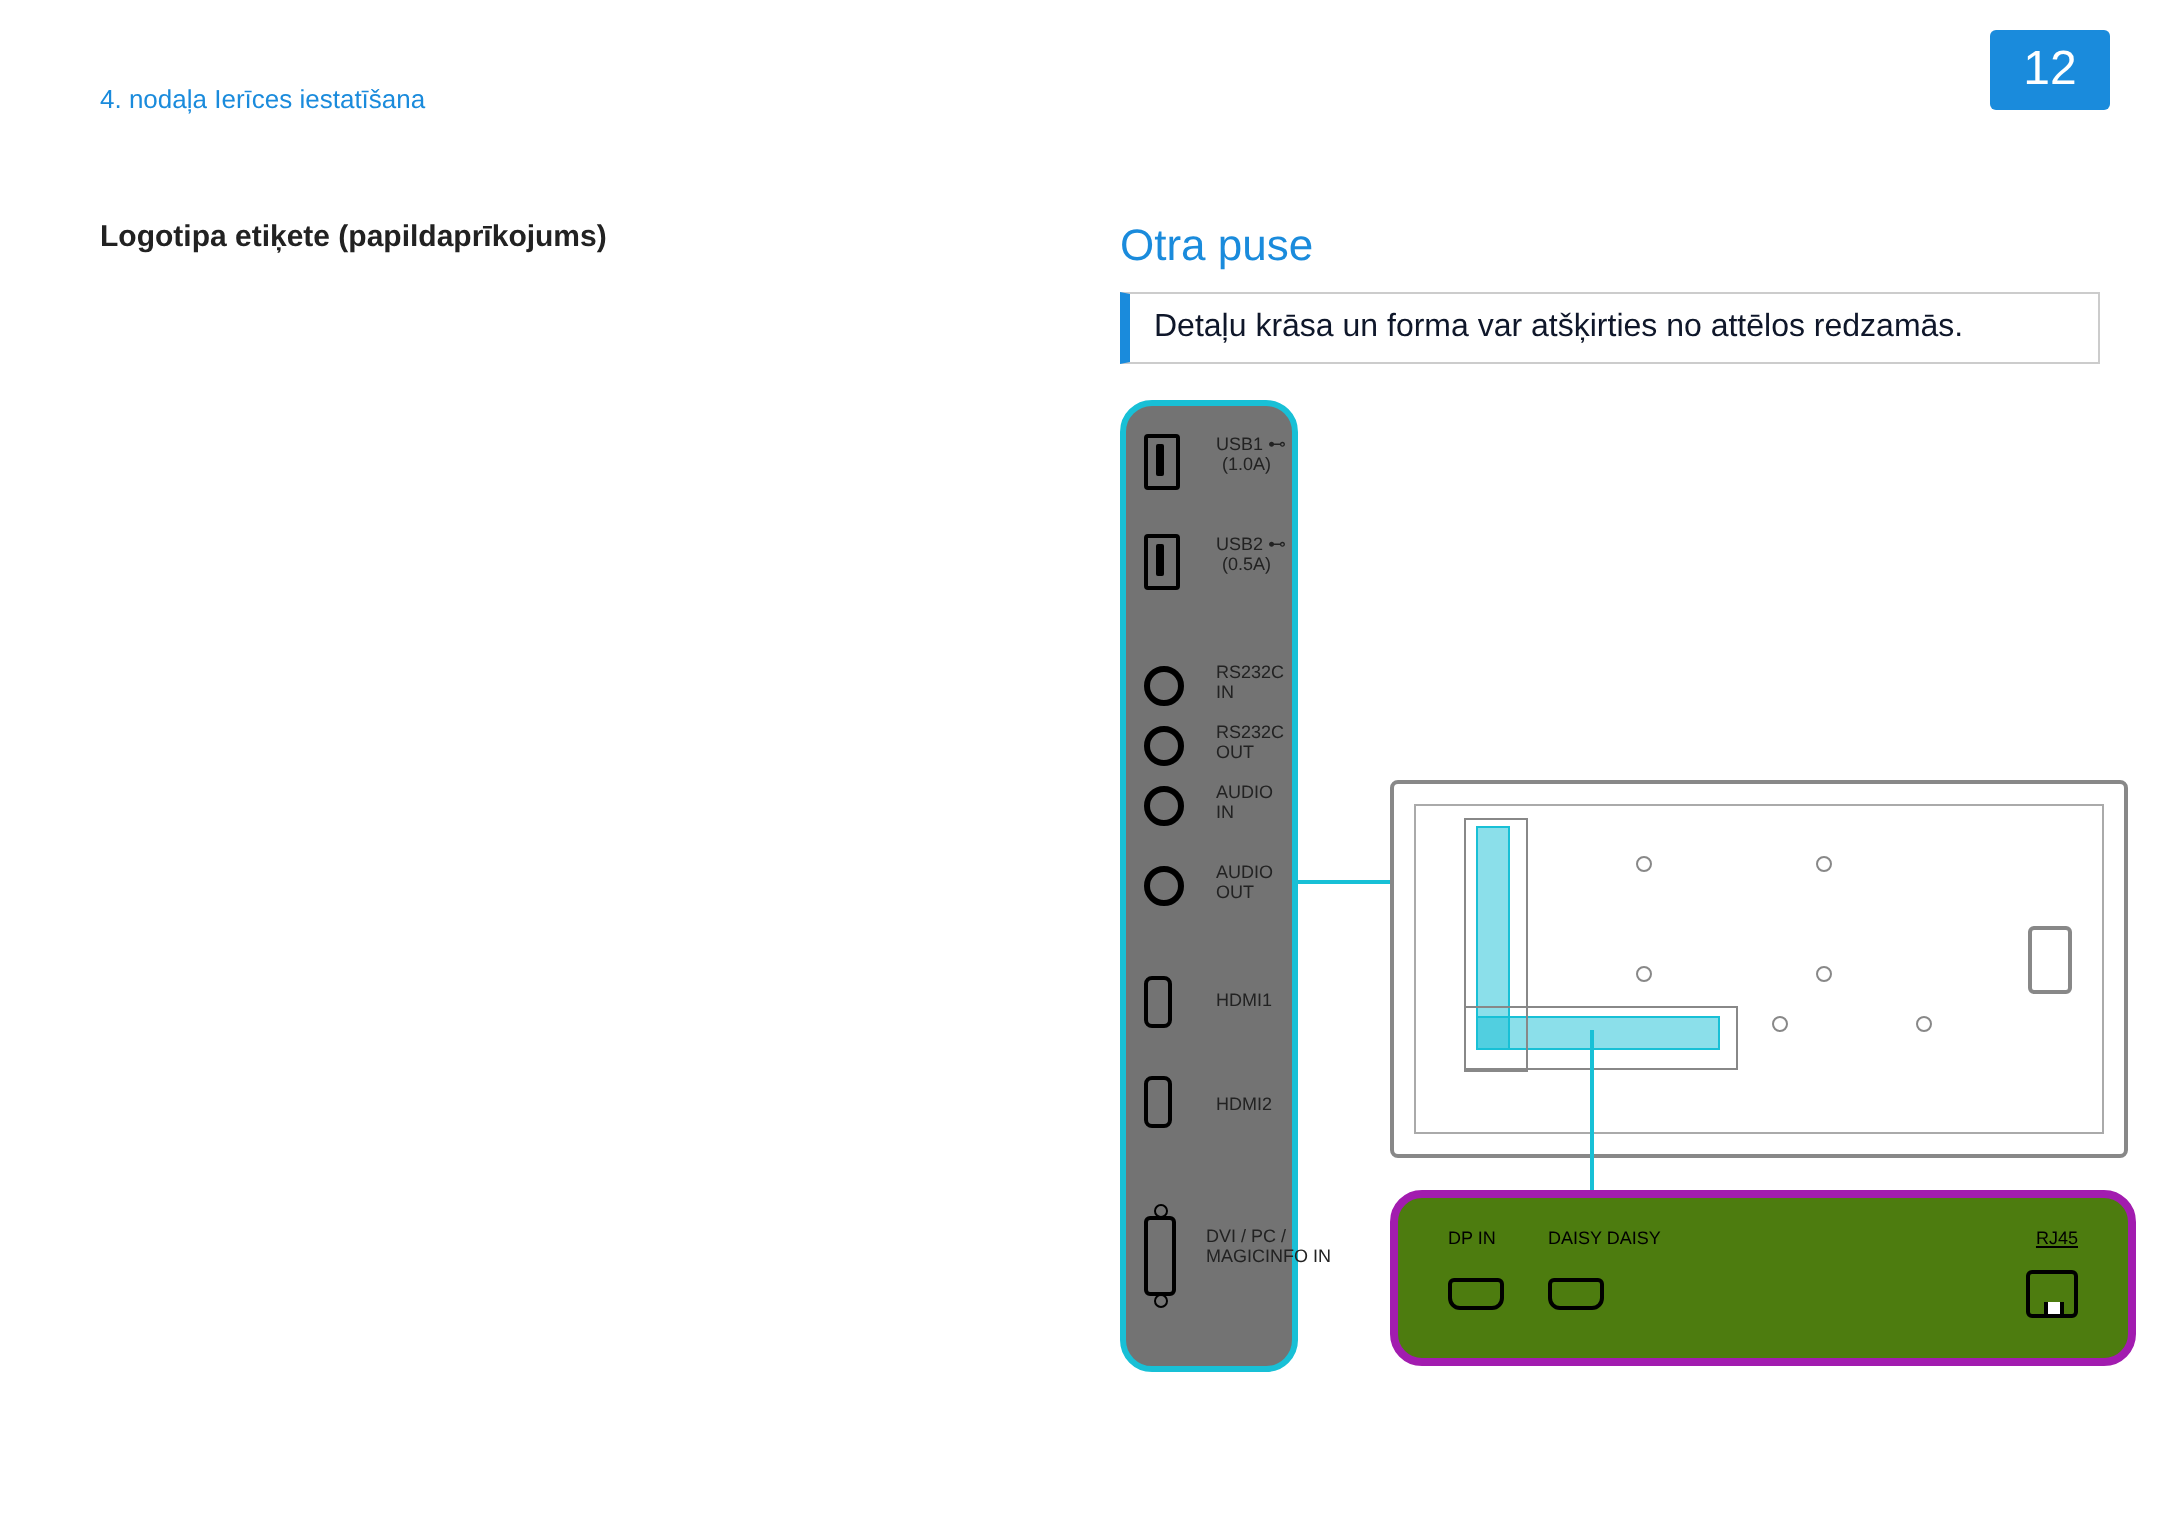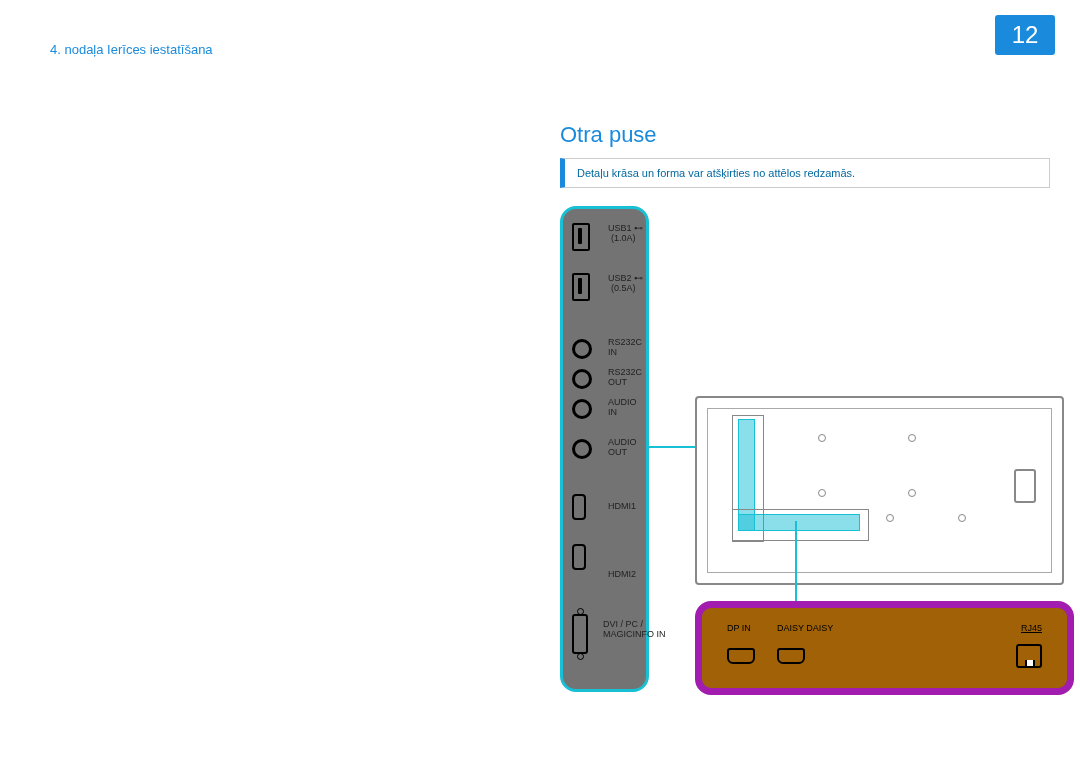--- a/index.html
+++ b/index.html
@@ -54,34 +54,33 @@
   .left-col p {
     margin: 0;
     font-size: 12px;
     color: #444;
   }
   .right-col {
     position: absolute;
     top: 110px;
     left: 560px;
     width: 490px;
-    margin-top: 12px;
   }
   .right-col h2 {
     margin: 0 0 10px 0;
     color: #1a8bdc;
     font-size: 22px;
     font-weight: 500;
   }
   .notice-box {
     border: 1px solid #ccc;
     border-left: 5px solid #1a8bdc;
     padding: 8px 12px;
-    font-size: 11px;
-    color: #0369a1;
+    font-size: 16px;
+    color: #0f172a;
     margin-bottom: 18px;
   }
   .diagram-area {
     position: relative;
     width: 500px;
     height: 485px;
   }
   
   .port-panel {
     position: absolute;
@@ -187,23 +186,23 @@
     border:1px solid #18c0d6;
   }
 
   
   .bottom-panel {
     position:absolute;
     top: 395px;
     left:135px;
     width:365px;
     height:80px;
-    border:7px solid #a21caf;
+    border:4px solid #a21caf;
     border-radius:16px;
-    background:#a16207;
+    background:#4d7c0f;
   }
   .bottom-label {
     position:absolute;
     top:15px;
     font-size:9px;
     color:#000;
   }
   .dp-port {
     position:absolute;
     top:40px;
@@ -237,20 +236,21 @@
   }
 </style>
 </head>
 <body>
 
 <div class="page">
   <div class="page-number">12</div>
   <div class="chapter">4. nodaļa Ierīces iestatīšana</div>
 
   <div class="left-col">
+    <h3>Logotipa etiķete (papildaprīkojums)</h3>
   </div>
 
   <div class="right-col">
     <h2>Otra puse</h2>
     <div class="notice-box">Detaļu krāsa un forma var atšķirties no attēlos redzamās.</div>
 
     <div class="diagram-area">
 
       <div class="port-panel">
 
@@ -291,21 +291,21 @@
 OUT</div>
 
         <div class="port-row" style="top:285px;">
             <span class="hdmi-port"></span>
           </div>
         <div class="port-label" style="top:292px;left:45px;">HDMI1</div>
 
         <div class="port-row" style="top:335px;">
             <span class="hdmi-port"></span>
           </div>
-        <div class="port-label" style="top:360px;left:45px;">HDMI2</div>
+        <div class="port-label" style="top:344px;left:45px;">HDMI2</div>
 
         <div class="port-row" style="top:405px;">
             <span class="dvi-port"></span>
           </div>
         <div class="port-label" style="top:410px;left:40px;white-space:pre;">DVI / PC /
 MAGICINFO IN</div>
       </div>
 
       <div class="conn-line" style="top:240px;left:86px;width:49px;height:2px;"></div>
 

